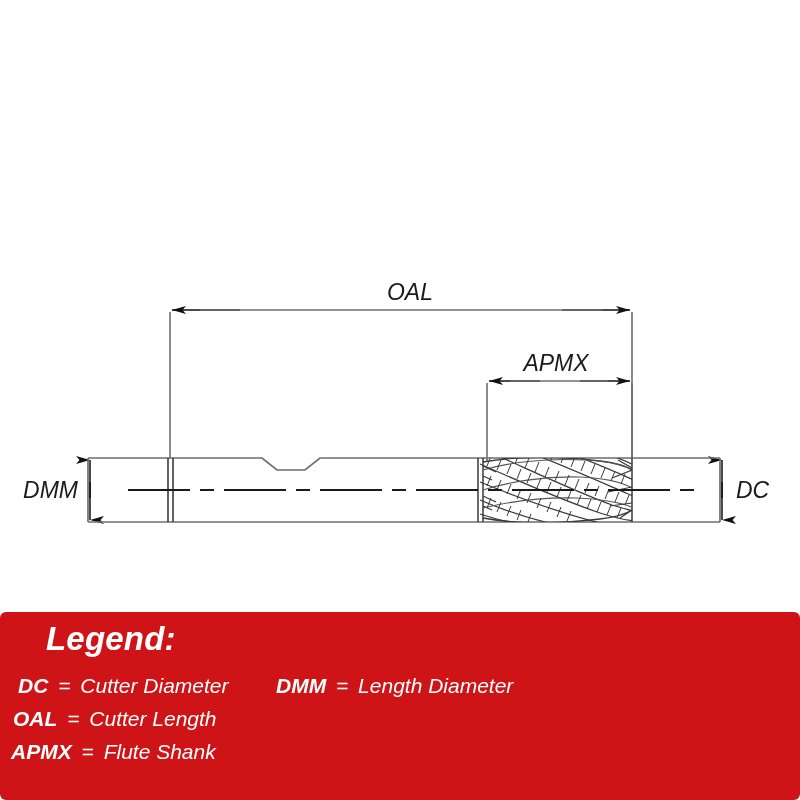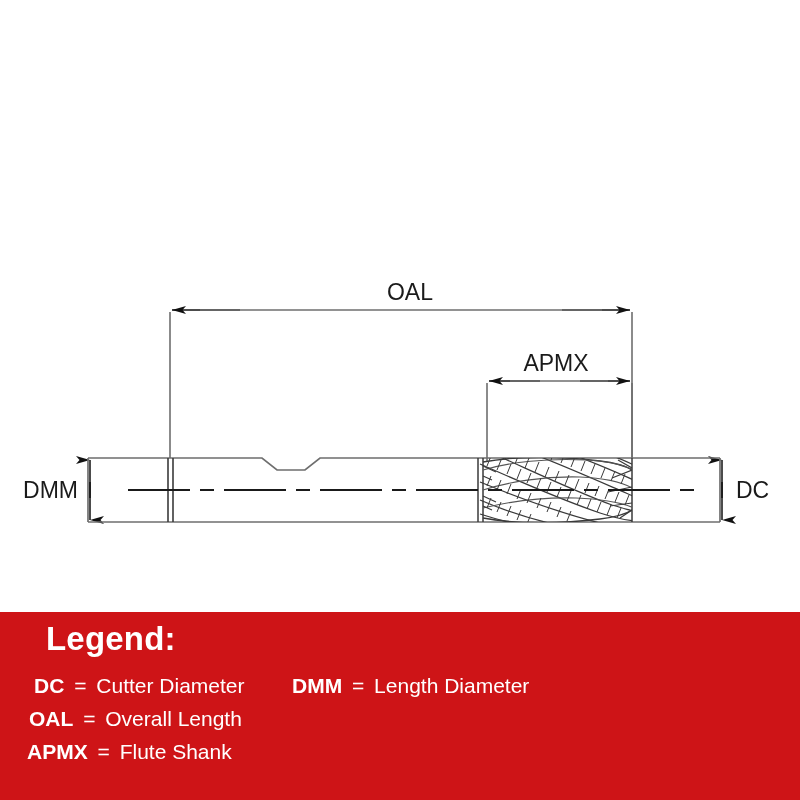--- a/index.html
+++ b/index.html
@@ -1,20 +1,20 @@
 <!DOCTYPE html>
 <html><head>
 <meta charset="utf-8">
 <style>
   html,body{margin:0;padding:0;}
   body{
     width:800px;height:800px;overflow:hidden;background:#ffffff;
     font-family:"Liberation Sans", sans-serif;
   }
-  #root{position:relative;width:800px;height:800px;}
+  #root{position:relative;width:800px;height:800px;font-style:italic;}
 
   
   #drawing{position:absolute;left:0;top:0;width:800px;height:612px;background:#fff;}
   #drawing svg{display:block;}
 
   
   #legend{
     position:absolute;left:0;top:612px;width:800px;height:188px;
     background:var(--legend-bg,#CE1417);
     box-sizing:border-box;
@@ -22,21 +22,21 @@
   #legend-title{
     position:absolute;left:46px;top:10px;
     color:#ffffff;font-size:33px;font-weight:bold;letter-spacing:.2px;
     line-height:1;white-space:nowrap;
   }
   #legend-rows{position:absolute;left:0;top:62px;width:800px;}
   .legend-row{
     position:relative;height:33px;color:#ffffff;
     font-size:21px;white-space:nowrap;
   }
-  .legend-entry{position:absolute;white-space:nowrap;margin-left:16px;}
+  .legend-entry{position:absolute;white-space:nowrap;}
   .legend-abbr{font-weight:bold;}
   .legend-eq{font-weight:normal;}
   .legend-def{font-weight:normal;}
 </style>
 </head>
 <body>
 
 <div id="root">
 
   <div id="drawing">
@@ -201,21 +201,21 @@
           <path d="M483,496 L496,502 M483,506 L492,510"></path>
         </g>
       </g>
 
       <g>
         <line x1="128" y1="490" x2="700" y2="490" stroke="#1a1a1a" stroke-width="1.8" stroke-dasharray="62,10,14,10"></line>
       </g>
     </svg>
   </div>
 
-  <div id="legend" style="background: rgb(206, 20, 23); color: rgb(255, 255, 255);">
+  <div id="legend" style="background: rgb(206, 20, 23); color: rgb(255, 255, 255); border-radius: 6px;">
     <div id="legend-title">Legend:</div>
 
     <div id="legend-rows">
 
       <div class="legend-row">
         <span class="legend-entry" style="left:18px">
           <span class="legend-abbr">DC</span>
           <span class="legend-eq" style="margin: 0px 4px;">=</span>
           <span class="legend-def">Cutter Diameter</span>
         </span>
@@ -223,21 +223,21 @@
           <span class="legend-abbr">DMM</span>
           <span class="legend-eq" style="margin: 0px 4px;">=</span>
           <span class="legend-def">Length Diameter</span>
         </span>
       </div>
 
       <div class="legend-row">
         <span class="legend-entry" style="left:13px">
           <span class="legend-abbr">OAL</span>
           <span class="legend-eq" style="margin: 0px 4px;">=</span>
-          <span class="legend-def">Overall Length</span>
+          <span class="legend-def">Cutter Length</span>
         </span>
       </div>
 
       <div class="legend-row">
         <span class="legend-entry" style="left:11px">
           <span class="legend-abbr">APMX</span>
           <span class="legend-eq" style="margin: 0px 4px;">=</span>
           <span class="legend-def">Flute Shank</span>
         </span>
       </div>

